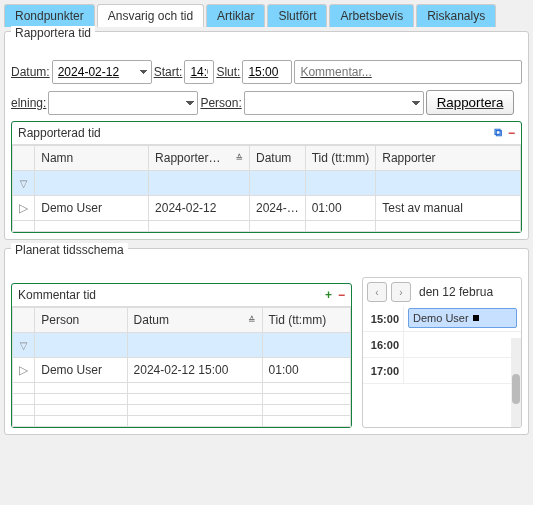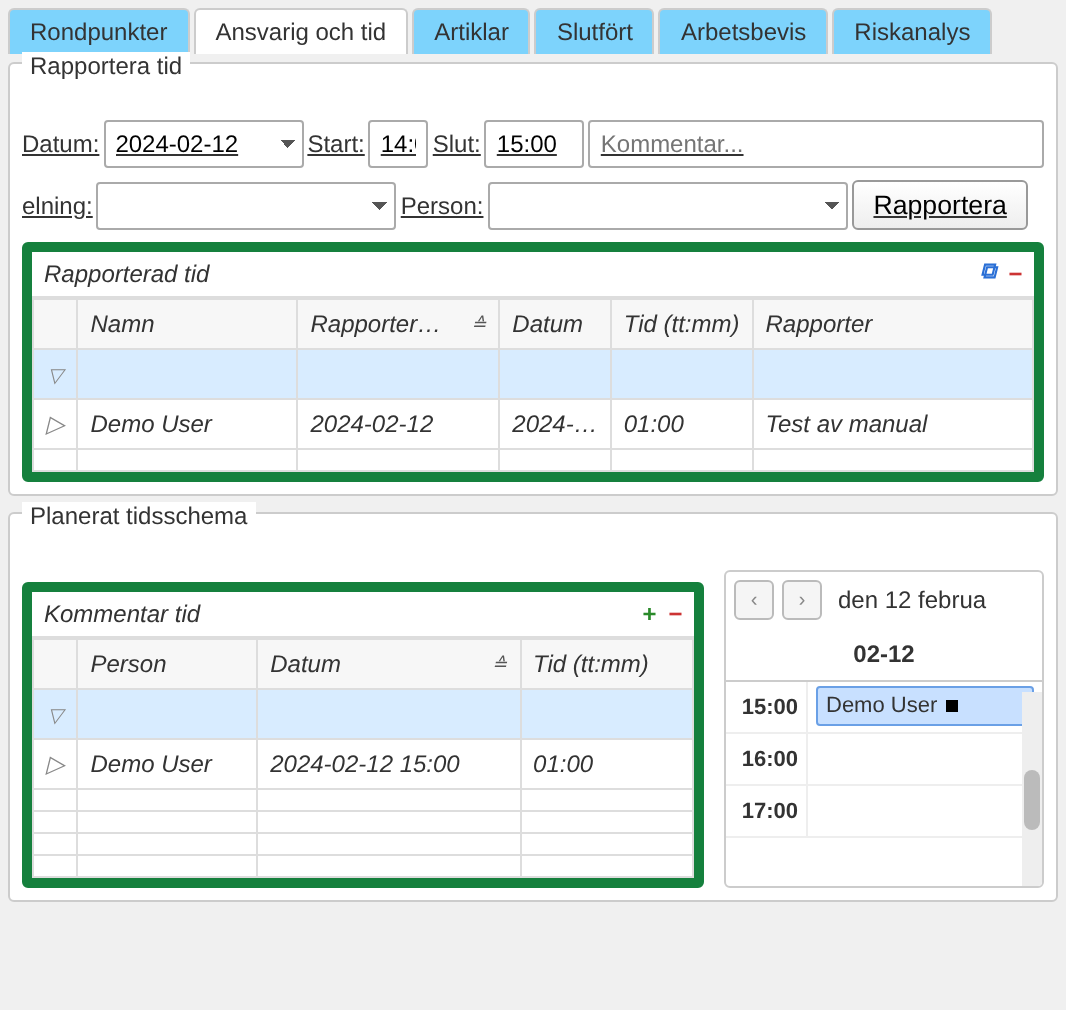--- a/index.html
+++ b/index.html
@@ -8,21 +8,21 @@
 .tabs { display: flex; gap: 2px; margin-bottom: 4px; }
 .tab { background: #7dd3fc; border: 1px solid #ccc; border-bottom: none; padding: 4px 10px; border-radius: 3px 3px 0 0; cursor: pointer; }
 .tab.active { background: #fff; font-weight: normal; }
 .panel { border: 1px solid #ccc; border-radius: 3px; background: #fff; padding: 6px; margin-bottom: 8px; }
 .panel-title { font-size: 12px; margin-bottom: 8px; position: relative; top: -12px; background: #fff; display: inline-block; padding: 0 4px; }
 .form-row { display: flex; align-items: center; gap: 2px; margin-bottom: 6px; text-decoration: underline; }
 .label { white-space: nowrap; }
 .input, .select { border: 1px solid #aaa; border-radius: 2px; padding: 3px 5px; font-size: 12px; background: #fff; height: 24px; }
 .select { appearance: none; padding-right: 18px; background-image: linear-gradient(45deg, transparent 50%, #555 50%), linear-gradient(-45deg, transparent 50%, #555 50%); background-position: right 7px center, right 3px center; background-size: 4px 4px; background-repeat: no-repeat; }
 .btn { border: 1px solid #999; border-radius: 3px; padding: 4px 10px; background: linear-gradient(#fff,#eee); cursor: pointer; }
-.inner-panel { border: 5px solid #15803d; border-radius: 3px; margin-top: 6px; font-style: italic; }
+.inner-panel { border: 1px solid #15803d; border-radius: 3px; margin-top: 6px; }
 .inner-header { display: flex; justify-content: space-between; align-items: center; padding: 4px 6px; border-bottom: 1px solid #ddd; }
 .inner-title { font-size: 12px; }
 .icons { display: flex; gap: 6px; }
 .icon-plus { color: #2a8a2a; font-weight: bold; cursor: pointer; }
 .icon-minus { color: #c33; font-weight: bold; cursor: pointer; }
 .icon-copy { color: #2a6fd6; font-weight: bold; cursor: pointer; font-size: 11px; }
 .grid { width: 100%; border-collapse: collapse; }
 .grid th { background: #f7f7f7; border: 1px solid #ddd; padding: 5px 6px; text-align: left; font-weight: normal; font-size: 12px; white-space: nowrap; overflow: hidden; text-overflow: ellipsis; }
 .grid td { border: 1px solid #ddd; padding: 5px 6px; font-size: 12px; white-space: nowrap; overflow: hidden; }
 .grid .filter-row td { background: #d8ecff; height: 20px; }
@@ -213,21 +213,20 @@
           </tbody>
         </table>
       </div>
     </div>
     <div class="schedule-right">
       <div class="nav-row">
         <div class="nav-btn">‹</div>
         <div class="nav-btn">›</div>
         <div class="date-title">den 12 februa</div>
       </div>
-      <div class="cal-header">02-12</div>
       <div class="cal-body">
         <div class="cal-row">
           <div class="cal-time">15:00</div>
           <div class="cal-slot">
             <div class="event">
               <span>Demo User</span>
               <span class="event-dot"></span>
             </div>
           </div>
         </div>

